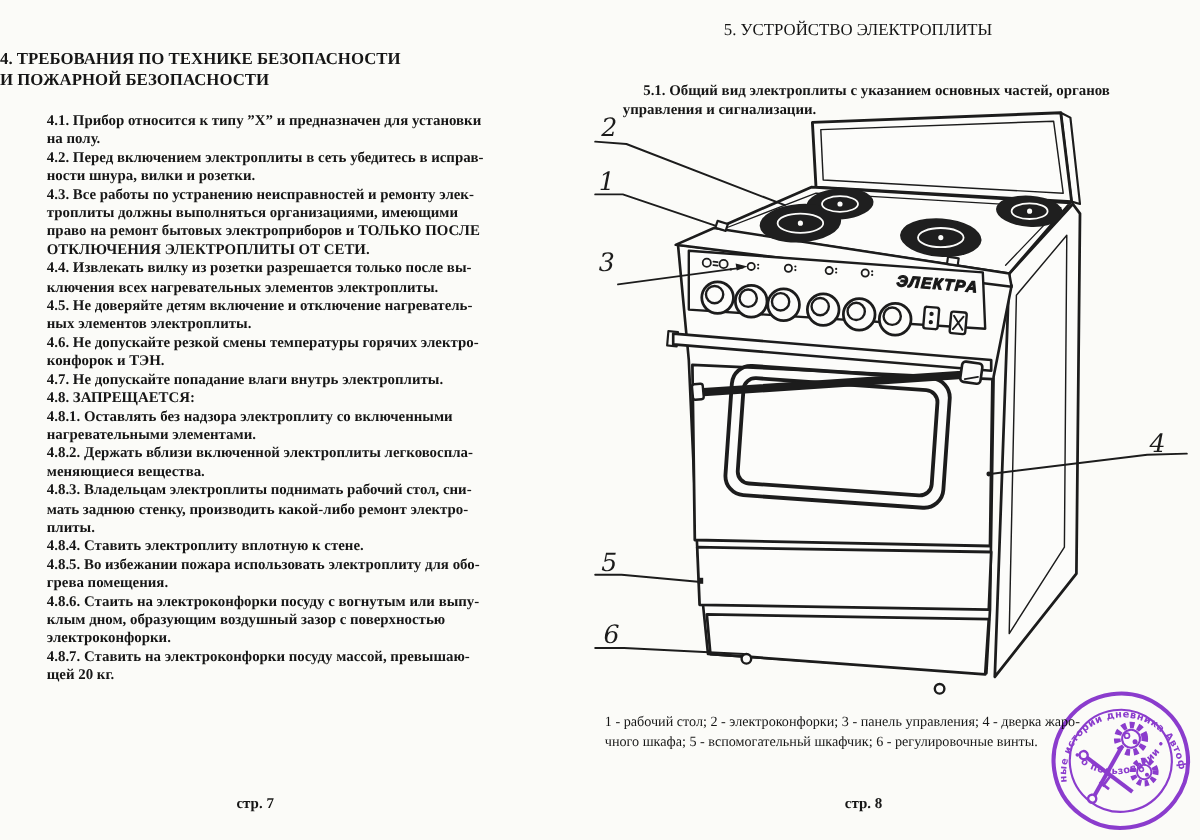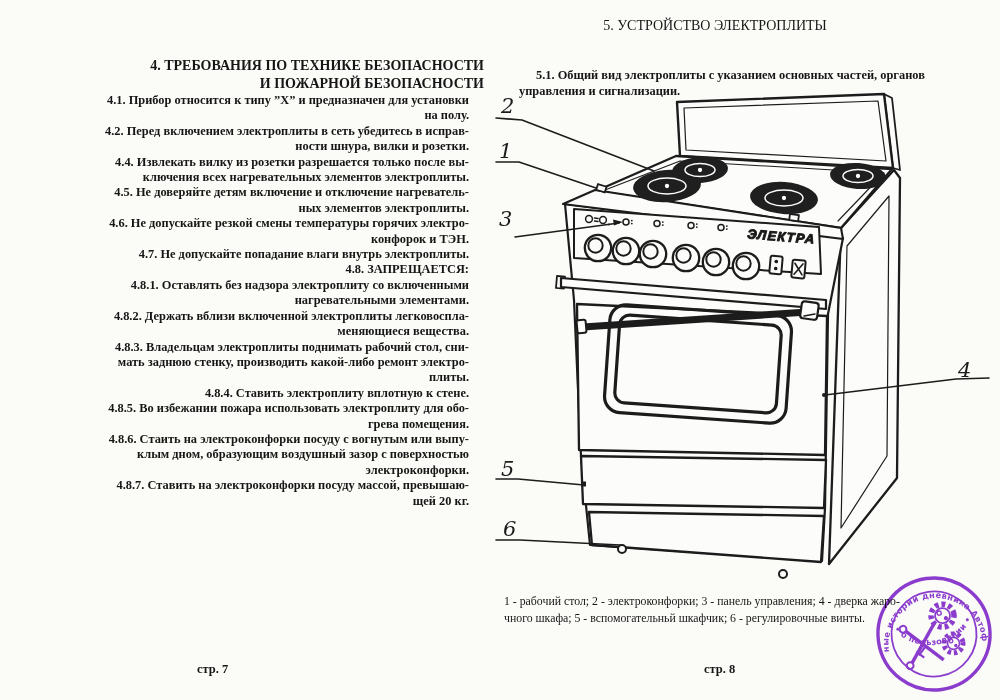--- a/index.html
+++ b/index.html
@@ -7,27 +7,27 @@
     width:1000px;height:700px;position:relative;overflow:hidden;
     background:#fbfbf8;color:#161616;
     font-family:"Liberation Serif","DejaVu Serif",serif;
   }
   .page{position:absolute;top:0;height:700px;}
   #page-left{left:0;width:490px;}
   #page-right{left:490px;width:510px;}
 
   .doc-title{
     position:absolute;top:41px;left:0;width:456px;
-    text-align:right;font-weight:bold;font-size:14px;line-height:18px;
-    white-space:pre-line;margin:16px;padding-left:12px;
+    text-align:left;font-weight:bold;font-size:14px;line-height:18px;
+    white-space:pre-line;margin:0;
   }
   .body-text{position:absolute;top:93px;left:39px;width:430px;}
   .para{
     margin:0;font-weight:bold;font-size:12.4px;line-height:15.4px;
-    white-space:pre-line;text-align:right;
+    white-space:pre-line;text-align:left;
   }
   .para.gap{}
 
   .doc-title2{
     position:absolute;top:18px;left:10px;width:430px;
     text-align:center;font-weight:normal;font-size:14px;margin:0;
   }
   .intro{
     position:absolute;top:52px;left:13px;width:447px;margin:16px;
     font-weight:bold;font-size:12.4px;line-height:15.5px;
@@ -65,20 +65,24 @@
 <body>
 
 <div class="page" id="page-left">
   <h1 class="doc-title">4. ТРЕБОВАНИЯ ПО ТЕХНИКЕ БЕЗОПАСНОСТИ
 И ПОЖАРНОЙ БЕЗОПАСНОСТИ</h1>
   <div class="body-text">
     <p class="para">4.1. Прибор относится к типу ”Х” и предназначен для установки
 на полу.</p>
     <p class="para">4.2. Перед включением электроплиты в сеть убедитесь в исправ-
 ности шнура, вилки и розетки.</p>
+    <p class="para">4.3. Все работы по устранению неисправностей и ремонту элек-
+троплиты должны выполняться организациями, имеющими
+право на ремонт бытовых электроприборов и ТОЛЬКО ПОСЛЕ
+ОТКЛЮЧЕНИЯ ЭЛЕКТРОПЛИТЫ ОТ СЕТИ.</p>
     <p class="para gap">4.4. Извлекать вилку из розетки разрешается только после вы-
 ключения всех нагревательных элементов электроплиты.</p>
     <p class="para">4.5. Не доверяйте детям включение и отключение нагреватель-
 ных элементов электроплиты.</p>
     <p class="para">4.6. Не допускайте резкой смены температуры горячих электро-
 конфорок и ТЭН.</p>
     <p class="para">4.7. Не допускайте попадание влаги внутрь электроплиты.</p>
     <p class="para">4.8. ЗАПРЕЩАЕТСЯ:</p>
     <p class="para">4.8.1. Оставлять без надзора электроплиту со включенными
 нагревательными элементами.</p>

